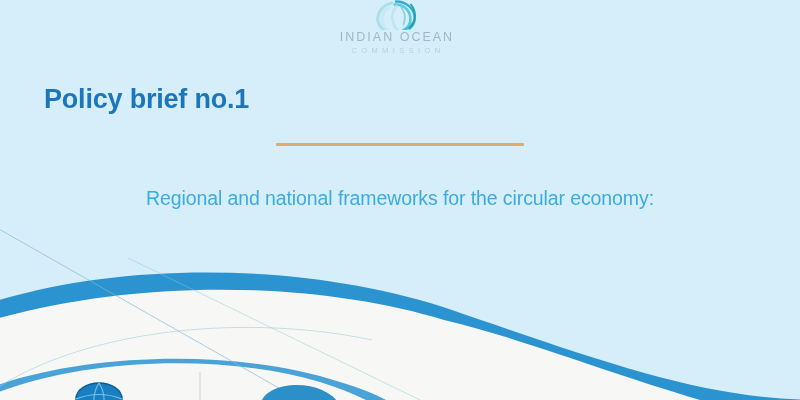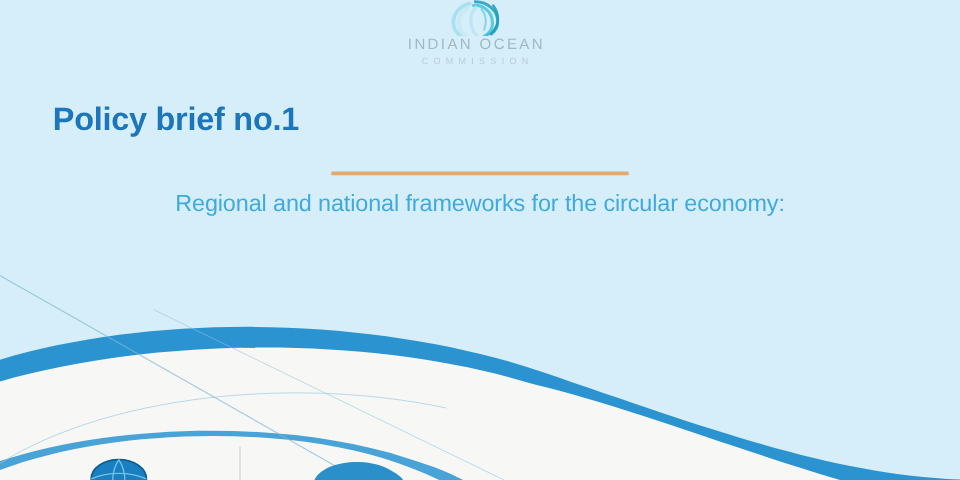--- a/index.html
+++ b/index.html
@@ -107,21 +107,21 @@
     width: 248px;
     height: 3px;
     background: #e0a96d;
     border-radius: 1px;
   }
 
   
   #subtitle {
     position: absolute;
     left: 0;
-    top: 156px;
+    top: 184px;
     width: 800px;
     text-align: center;
     font-family: "Liberation Sans", sans-serif;
     font-size: 19.5px;
     font-weight: 400;
     line-height: 28px;
     color: #3daae0;
     letter-spacing: -0.1px;
   }
   .subtitle-line { display: block; }

